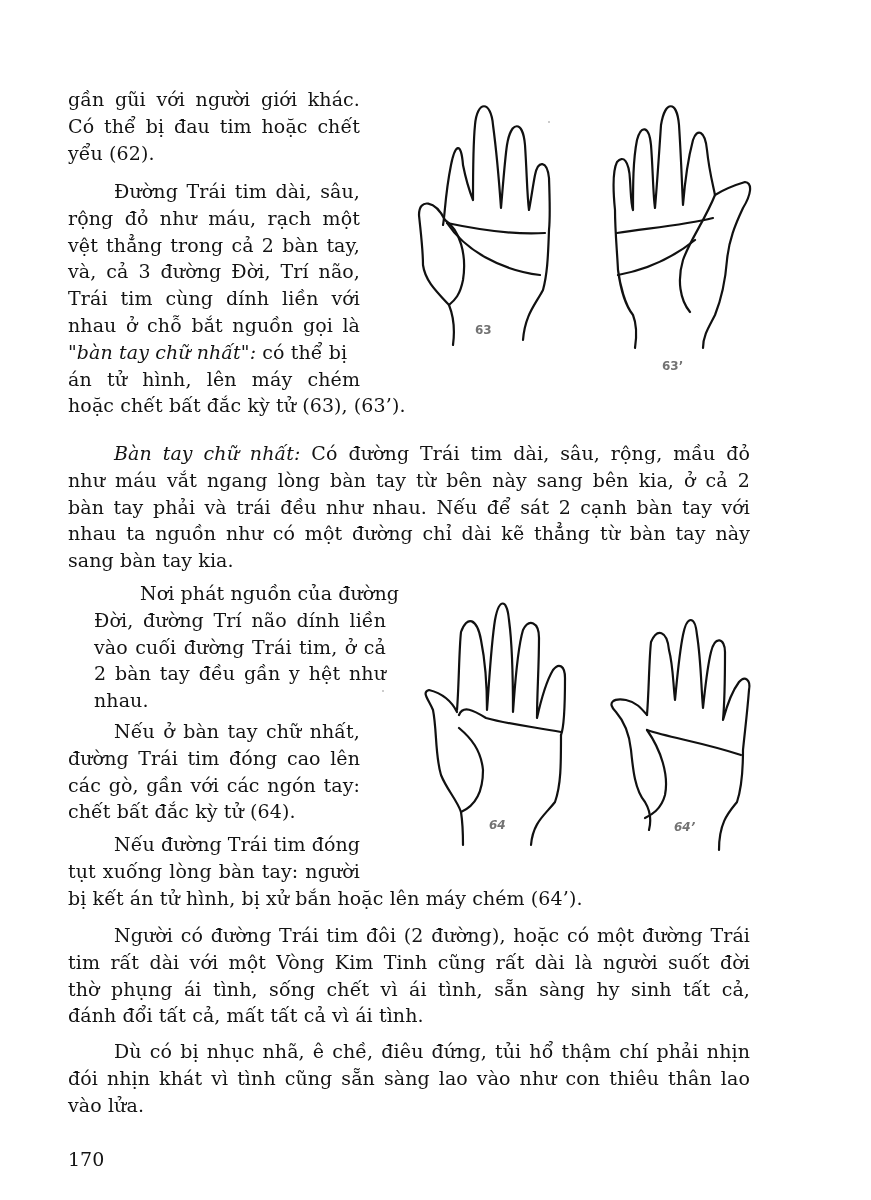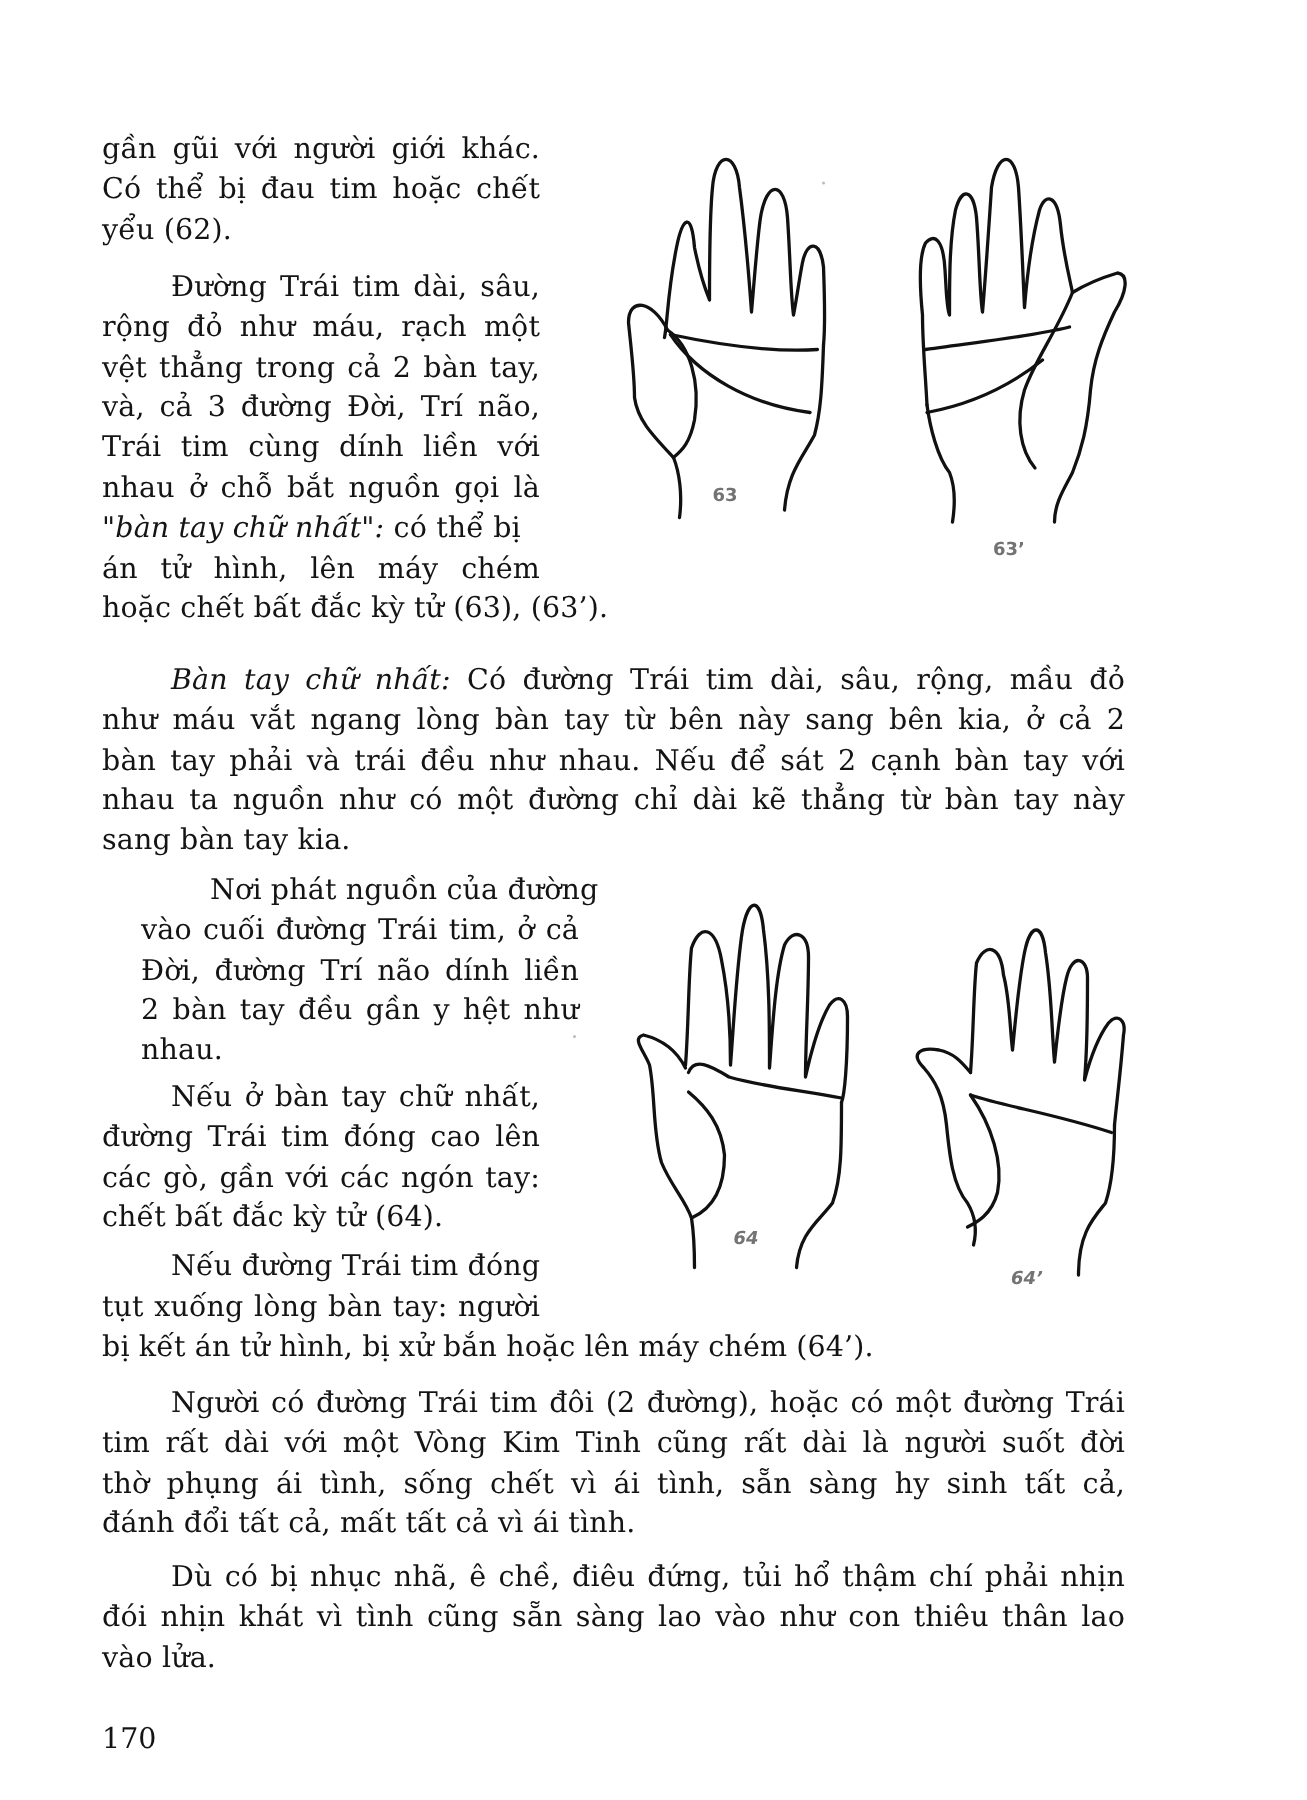--- a/index.html
+++ b/index.html
@@ -68,22 +68,22 @@
   <div class="txt" style="left:68px; top:440px; width:682px;">
     <span class="line just indent"><span class="ital">Bàn tay chữ nhất:</span><span> Có đường Trái tim dài, sâu, rộng, mầu đỏ</span></span>
     <span class="line just">như máu vắt ngang lòng bàn tay từ bên này sang bên kia, ở cả 2</span>
     <span class="line just">bàn tay phải và trái đều như nhau. Nếu để sát 2 cạnh bàn tay với</span>
     <span class="line just">nhau ta nguồn như có một đường chỉ dài kẽ thẳng từ bàn tay này</span>
     <span class="line">sang bàn tay kia.</span>
   </div>
 
   <div class="txt" style="left:68px; top:580px; width:292px;margin-left:26px;">
     <span class="line just indent">Nơi phát nguồn của đường</span>
+    <span class="line just">Đời, đường Trí não dính liền</span>
     <span class="line just">vào cuối đường Trái tim, ở cả</span>
-    <span class="line just">Đời, đường Trí não dính liền</span>
     <span class="line just">2 bàn tay đều gần y hệt như</span>
     <span class="line">nhau.</span>
   </div>
 
   <div class="txt" style="left:68px; top:718px; width:292px;">
     <span class="line just indent">Nếu ở bàn tay chữ nhất,</span>
     <span class="line just">đường Trái tim đóng cao lên</span>
     <span class="line just">các gò, gần với các ngón tay:</span>
     <span class="line">chết bất đắc kỳ tử (64).</span>
   </div>
@@ -99,21 +99,21 @@
         <path d="M48,125 C52,115 62,120 75,128 C100,135 125,137 150,142"></path>
 
         <path d="M236,125 C238,100 238,70 240,52 C246,38 256,40 258,60 C262,75 262,92 264,110 C266,90 268,65 272,45 C276,25 284,25 286,45 C290,70 290,95 292,118 C294,100 296,78 300,62 C304,45 314,48 314,62 C314,85 314,108 312,130 C316,115 322,100 328,92 C334,85 340,90 338,100 C336,125 334,140 332,160"></path>
         <path d="M332,160 C332,185 330,200 326,212 C318,222 308,232 308,260"></path>
         <path d="M236,125 C230,118 225,112 215,110 C203,108 195,112 205,122 C212,130 218,140 220,160 C222,180 224,200 234,212 C240,222 240,232 238,240"></path>
         <path d="M236,140 C250,160 258,185 254,205 C250,220 240,225 234,228"></path>
         <path d="M236,140 C260,148 290,152 330,165"></path>
       </g>
     </svg>
     <div class="figlabel" style="left:78px; top:228px;">64</div>
-    <div class="figlabel" style="left:263px; top:230px;margin-top:25px;">64’</div>
+    <div class="figlabel" style="left:263px; top:230px;">64’</div>
   </div>
 
   <div class="txt" style="left:68px; top:831px; width:292px;">
     <span class="line just indent">Nếu đường Trái tim đóng</span>
     <span class="line just">tụt xuống lòng bàn tay: người</span>
     <span class="line">bị kết án tử hình, bị xử bắn hoặc lên máy chém (64’).</span>
   </div>
 
   <div class="txt" style="left:68px; top:922px; width:682px;">
     <span class="line just indent">Người có đường Trái tim đôi (2 đường), hoặc có một đường Trái</span>

